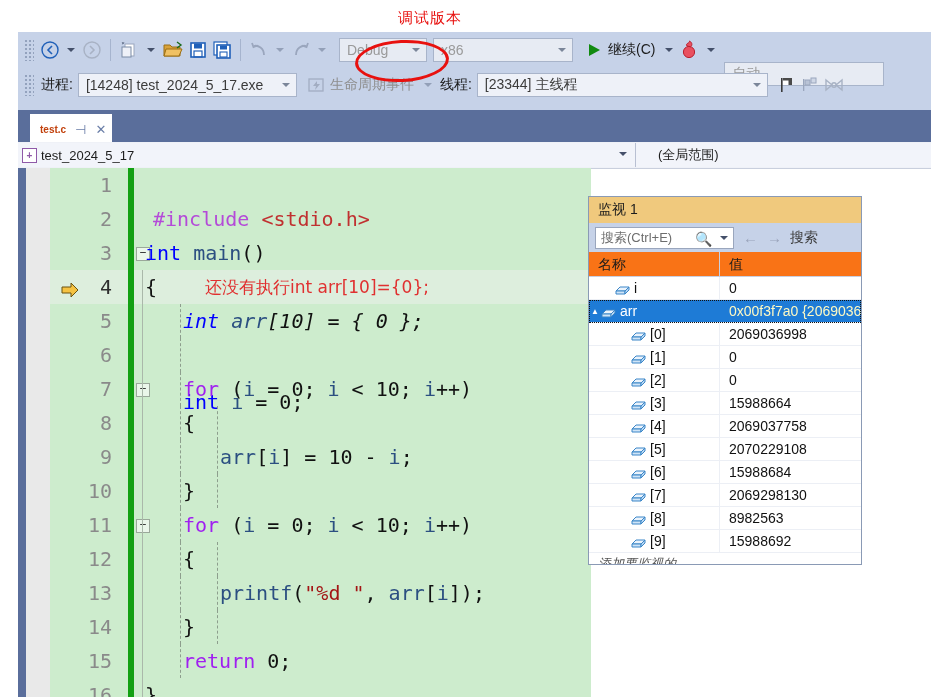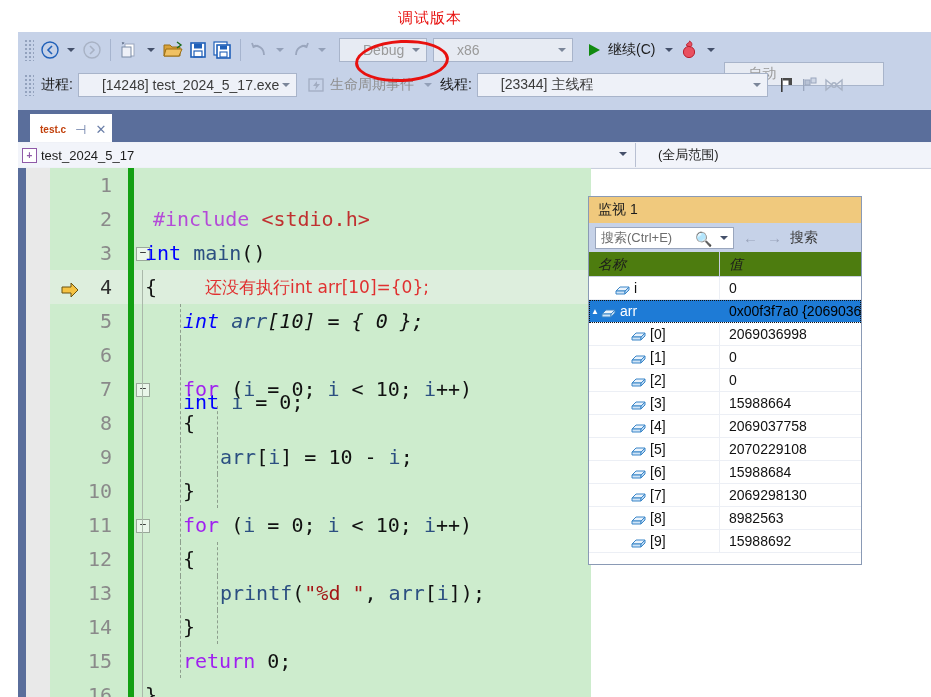--- a/index.html
+++ b/index.html
@@ -29,21 +29,21 @@
   .grip{width:10px;height:22px;margin-left:6px;margin-right:4px;
     background-image:radial-gradient(#8a9ab5 1px, transparent 1.2px);
     background-size:4px 4px;opacity:.85;}
   .sep{width:1px;height:22px;background:#a6b4ce;margin:0 6px;}
   .tbtn{display:flex;align-items:center;justify-content:center;height:26px;padding:0 2px;cursor:default;}
   .caret{width:0;height:0;border-left:4px solid transparent;border-right:4px solid transparent;
     border-top:4px solid #44506a;margin:0 5px;}
   .caret.dim{border-top-color:#93a0b8;}
   .combo{
     height:24px;background:#eef1f8;border:1px solid #a8b4ca;display:flex;align-items:center;
-    font-size:14px;color:#3b3b3b;padding-left:23px;box-sizing:border-box;position:relative;
+    font-size:14px;color:#3b3b3b;padding-left:7px;box-sizing:border-box;position:relative;
   }
   .combo.dis{color:#9a9a9a;background:#e7ebf3;}
   .combo .cb-caret{position:absolute;right:6px;top:9px;width:0;height:0;
     border-left:4px solid transparent;border-right:4px solid transparent;border-top:4px solid #6a7party;}
   .combo .cb-caret{border-top:4px solid #7b8699;}
   .lbl{font-size:14px;color:#1c1c1c;margin:0 5px 0 3px;white-space:nowrap;}
   .lbl.dim{color:#8e8e8e;}
 
   
   .tabstrip{position:absolute;left:18px;top:110px;width:913px;height:32px;background:#5a6e9b;}
@@ -101,30 +101,30 @@
     font-size:14px;color:#1c1c1c;}
   .w-tool{height:29px;background:#c6d2e8;display:flex;align-items:center;padding-left:6px;}
   .w-search{width:139px;height:22px;background:#fff;border:1px solid #9aa6bd;display:flex;align-items:center;
     box-sizing:border-box;position:relative;}
   .w-search .ph{font-size:13px;color:#6d6d6d;padding-left:5px;}
   .w-search .mag{position:absolute;right:20px;top:3px;font-size:14px;color:#333;}
   .w-search .sc{position:absolute;right:5px;top:8px;width:0;height:0;
     border-left:4px solid transparent;border-right:4px solid transparent;border-top:4px solid #45506a;}
   .w-nav{font-size:15px;color:#9aa4bb;margin-left:9px;}
   .w-srch2{font-size:14px;color:#3c3c3c;margin-left:8px;}
-  .w-head{height:24px;display:flex;border-bottom:1px solid #c8cfe0;background:#4d7c0f;font-style:italic;}
+  .w-head{height:24px;display:flex;border-bottom:1px solid #c8cfe0;background:#f97316;}
   .w-head div{font-size:14px;color:#1c1c1c;line-height:24px;padding-left:9px;box-sizing:border-box;}
   .w-hn{width:131px;border-right:1px solid #c8cfe0;}
   .w-hv{flex:1;}
   .w-row{height:22px;display:flex;align-items:center;border-bottom:1px solid #eceff5;}
   .w-row.sel{background:#1e7bd6;color:#fff;outline:1px dotted #111;outline-offset:-1px;}
   .w-name{width:131px;display:flex;align-items:center;border-right:1px solid #eceff5;box-sizing:border-box;height:22px;}
   .w-row.sel .w-name{border-right:1px solid #1e7bd6;}
   .w-val{flex:1;font-size:14px;color:#111;padding-left:9px;white-space:nowrap;overflow:hidden;}
-  .w-row.sel .w-val{color:#000000;}
+  .w-row.sel .w-val{color:#fef9c3;}
   .w-tri{width:12px;text-align:center;font-size:8px;color:#3a3a3a;}
   .w-row.sel .w-tri{color:#fff;}
   .w-cube{width:15px;height:12px;margin-right:4px;position:relative;}
   .w-txt{font-size:14px;color:#111;}
   .w-row.sel .w-txt{color:#fff;}
   .w-add{height:22px;display:flex;align-items:center;padding-left:9px;border-bottom:1px solid #eceff5;}
   .w-add span{font-size:13px;color:#555;font-style:italic;}
   .indent1{padding-left:14px;}
   .indent2{padding-left:30px;}
 </style>
@@ -597,15 +597,18 @@
             <span class="w-cube"><svg width="15" height="12" viewBox="0 0 15 12">
                 <path d="M1 7 L5 3 h9 l-4 4 Z" fill="#eaf3fc" stroke="#3b86c8"></path>
                 <path d="M1 7 h9 v3 H1 Z" fill="#cfe4f7" stroke="#3b86c8"></path>
                 <path d="M10 7 l4 -4 v3 l-4 4 Z" fill="#b9d8f3" stroke="#3b86c8"></path>
               </svg></span>
             <span class="w-txt">[9]</span>
           </div>
           <div class="w-val">15988692</div>
         </div>
       </div>
+    <div class="w-add">
+      <span>添加要监视的..</span>
+    </div>
   </div>
 
 </div>
 
 </body></html>

